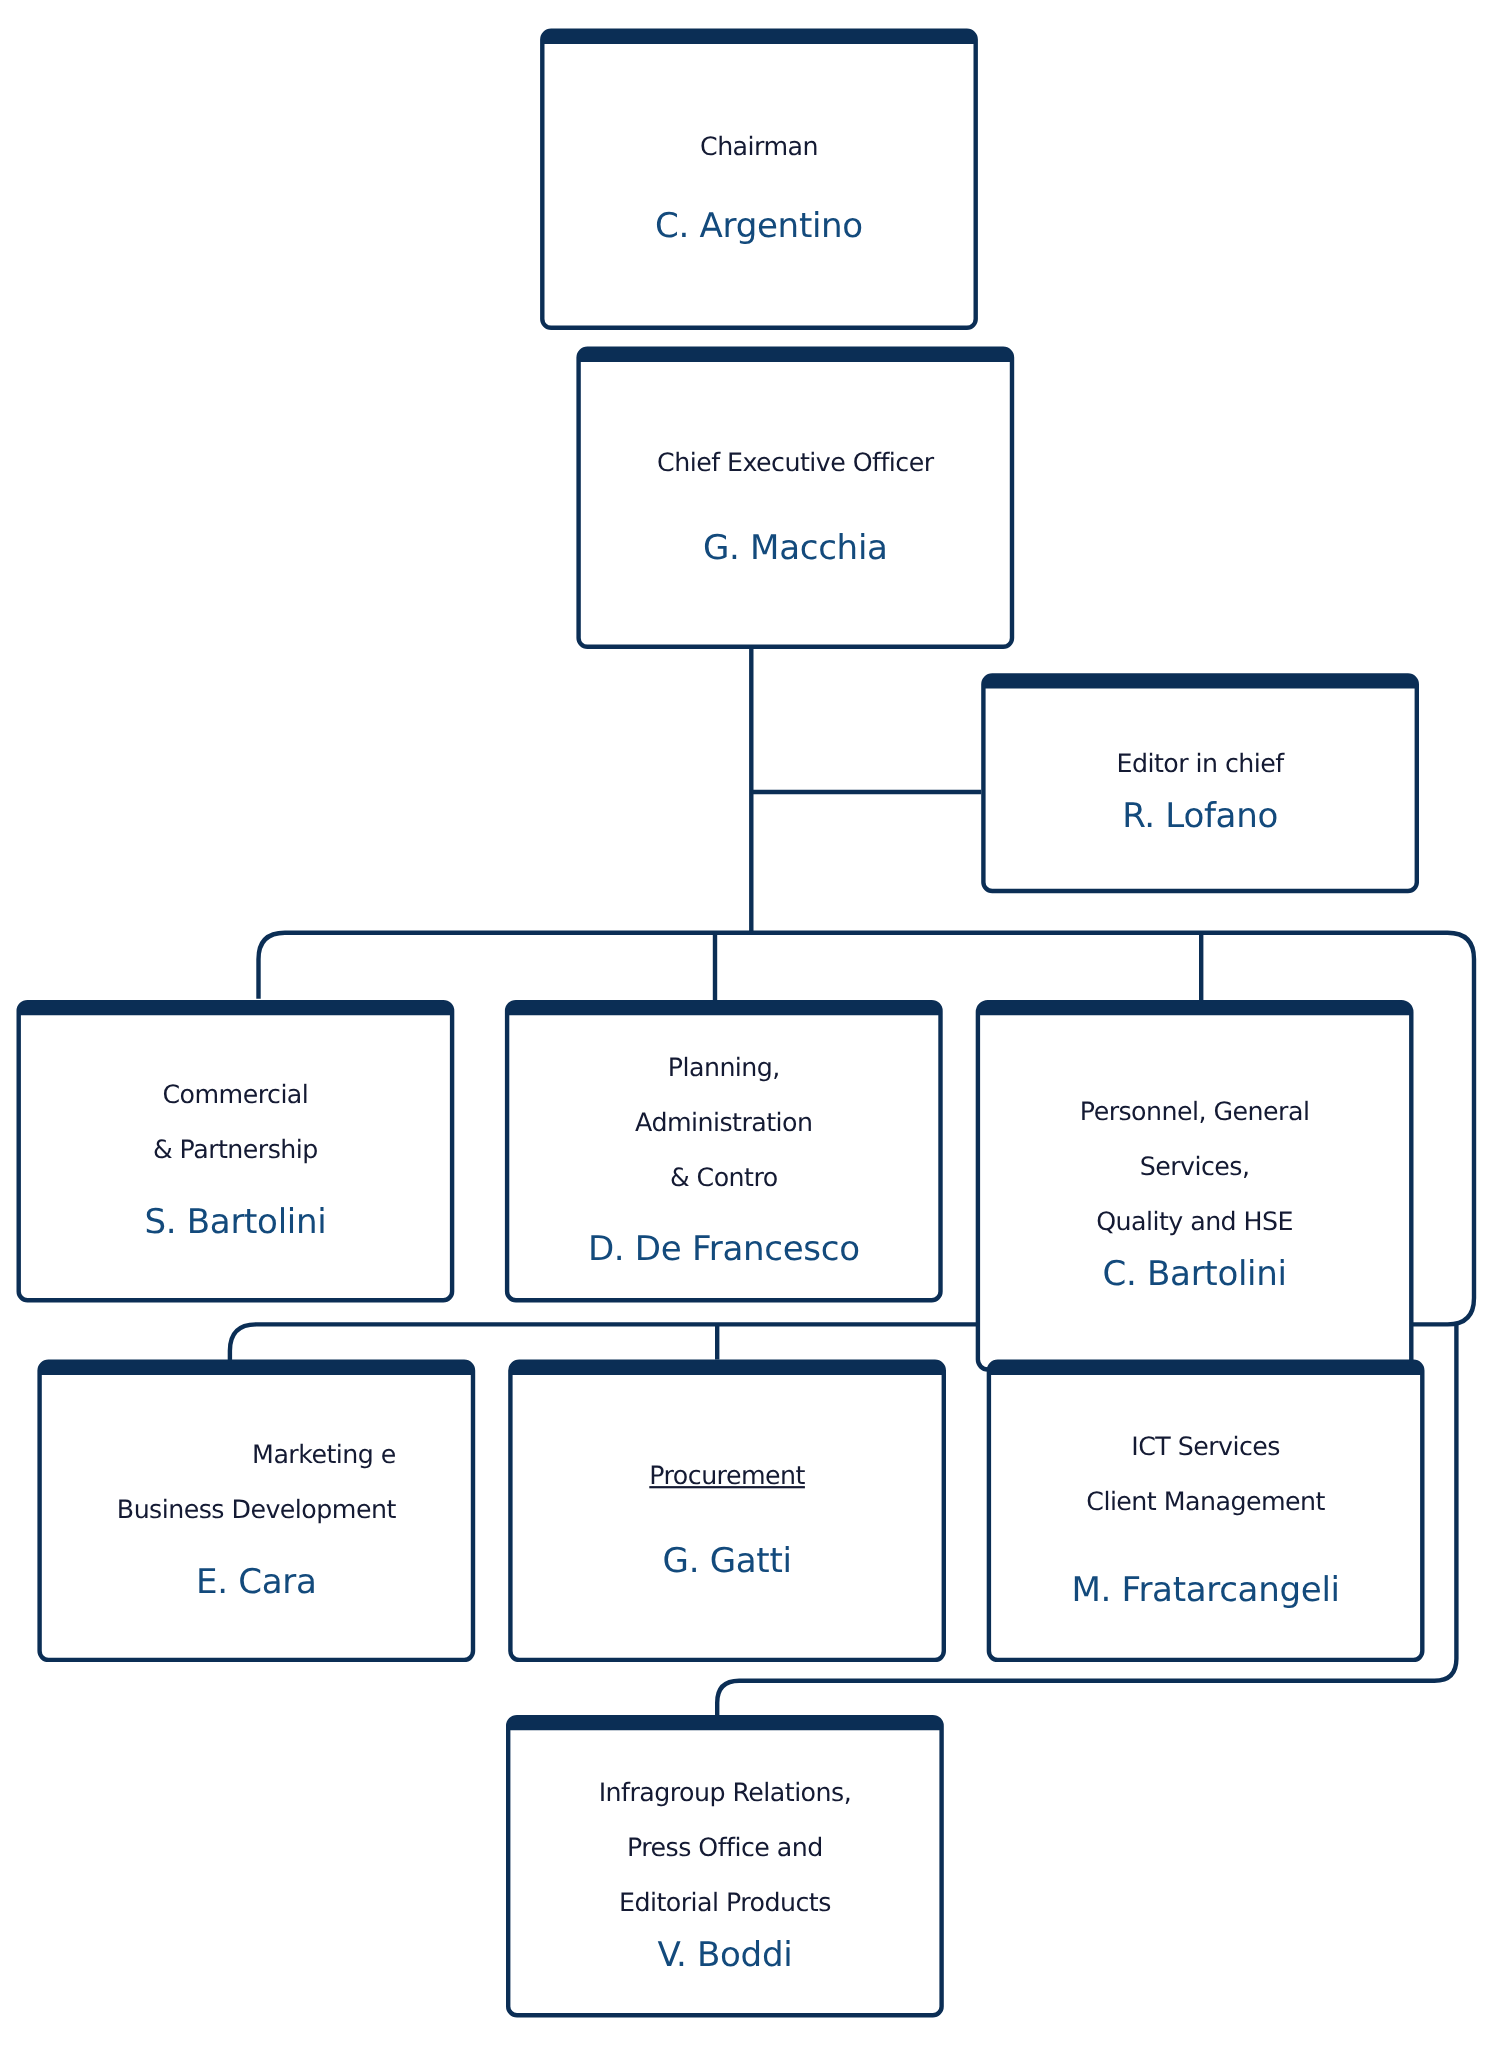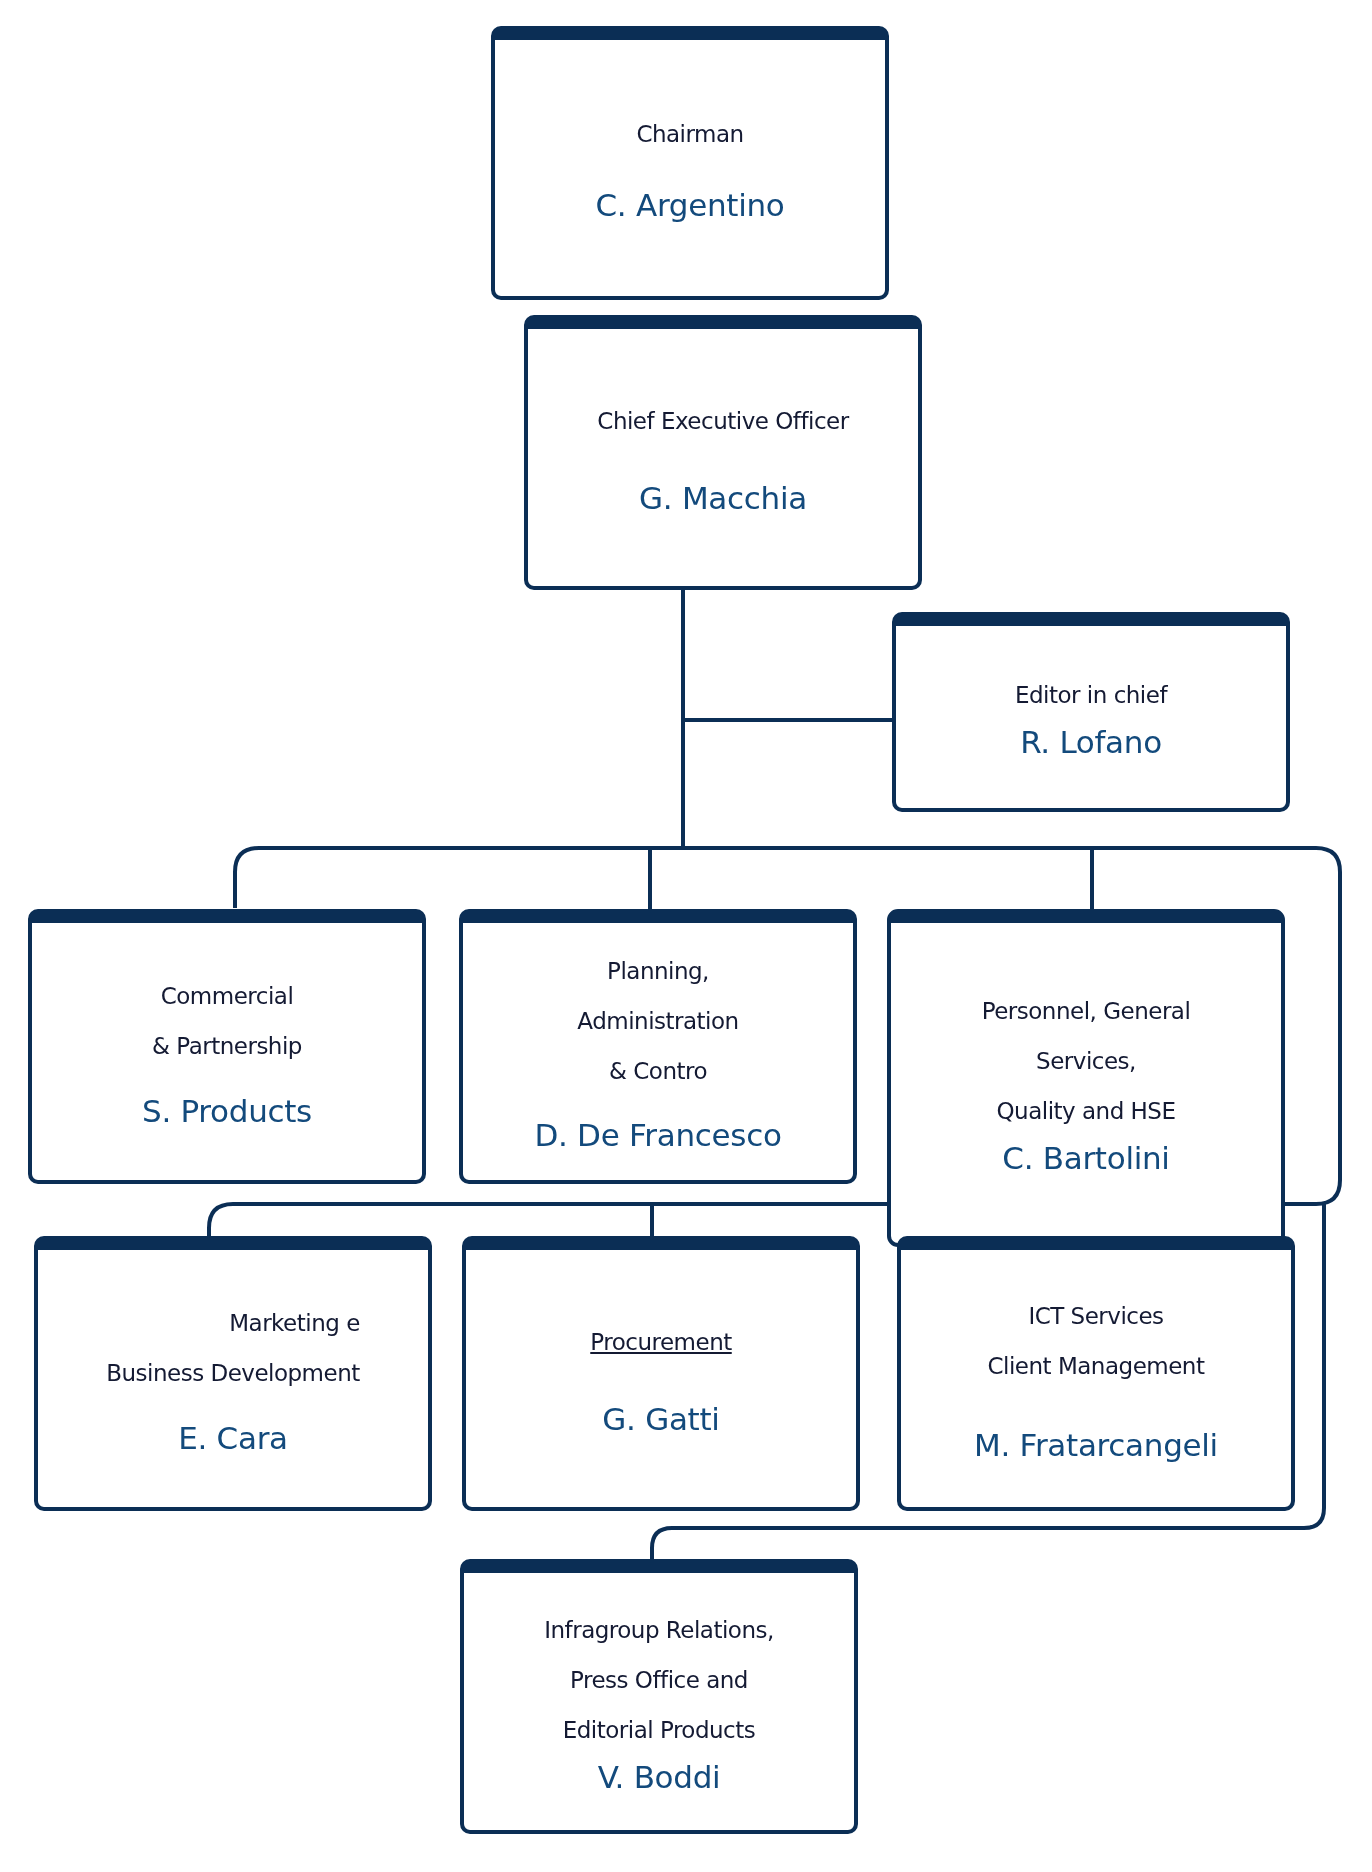--- a/index.html
+++ b/index.html
@@ -72,24 +72,24 @@
 <div class="box" style="left:491px; top:315px; width:398px; height:275px;margin-left:33px;">
   <span class="role" style="margin-bottom:30px; white-space:nowrap;">Chief Executive Officer</span>
   <span class="person">G. Macchia</span>
 </div>
 
 <div class="box" style="left:892px; top:612px; width:398px; height:200px;">
   <span class="role">Editor in chief</span>
   <span class="person">R. Lofano</span>
 </div>
 
-<div class="box" style="left:28px; top:909px; width:398px; height:275px;">
+<div class="box" style="left:15px; top:909px; width:398px; height:275px;">
   <span class="role" style="margin-bottom:18px;">Commercial
 &amp; Partnership</span>
-  <span class="person">S. Products</span>
+  <span class="person">S. Bartolini</span>
 </div>
 
 <div class="box" style="left:459px; top:909px; width:398px; height:275px;gap:17px;">
   <span class="role">Planning,
 Administration
 &amp; Contro</span>
   <span class="person">D. De Francesco</span>
 </div>
 
 <div class="box" style="left:887px; top:909px; width:398px; height:338px;border-radius:11px;">

